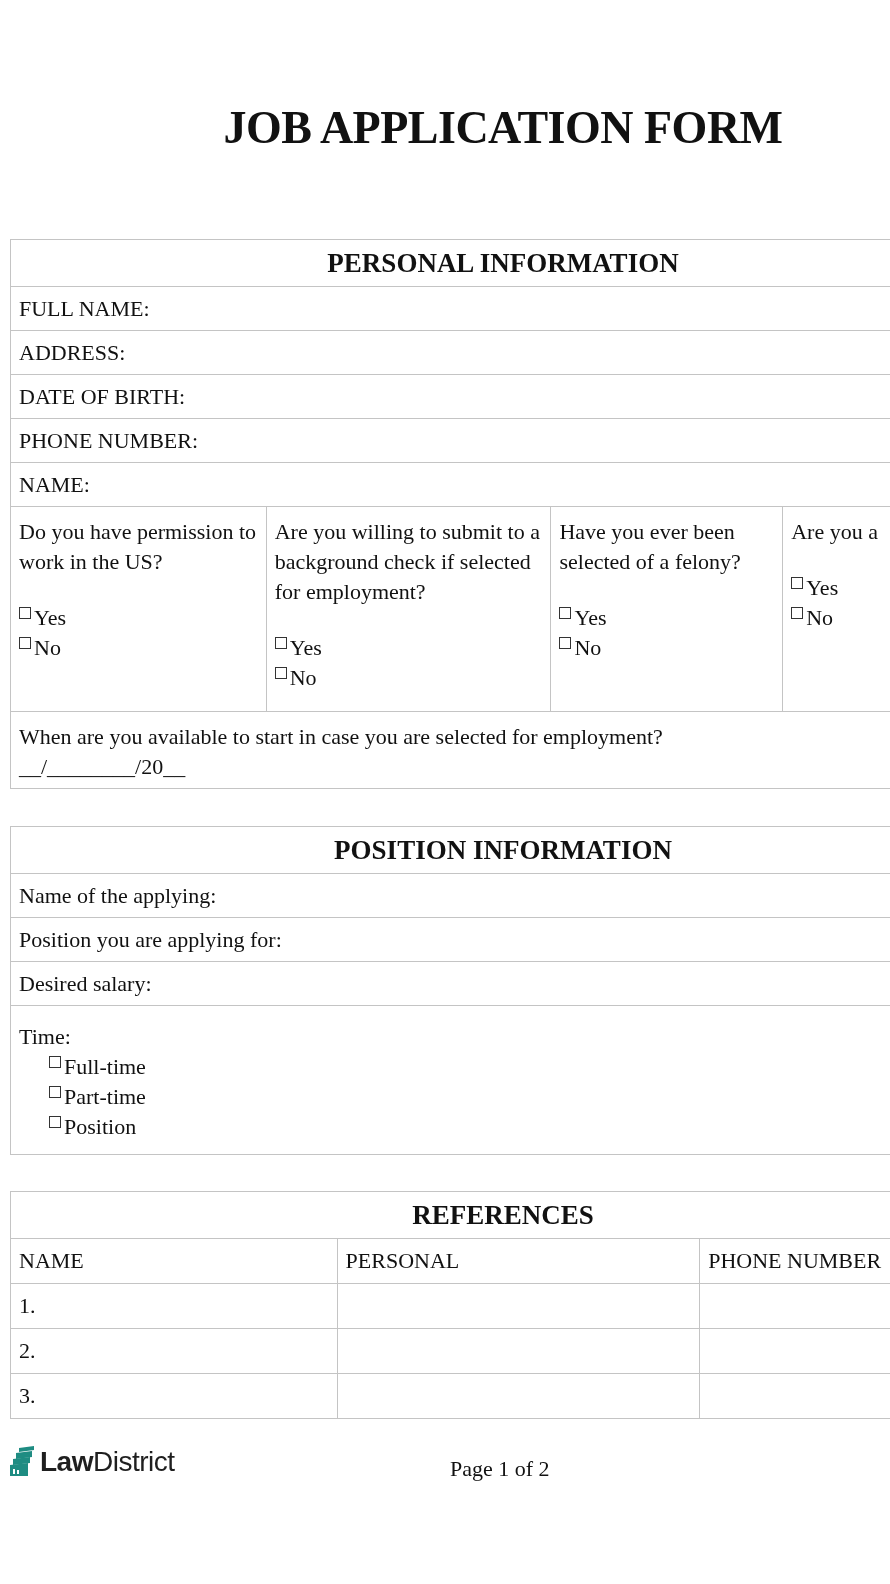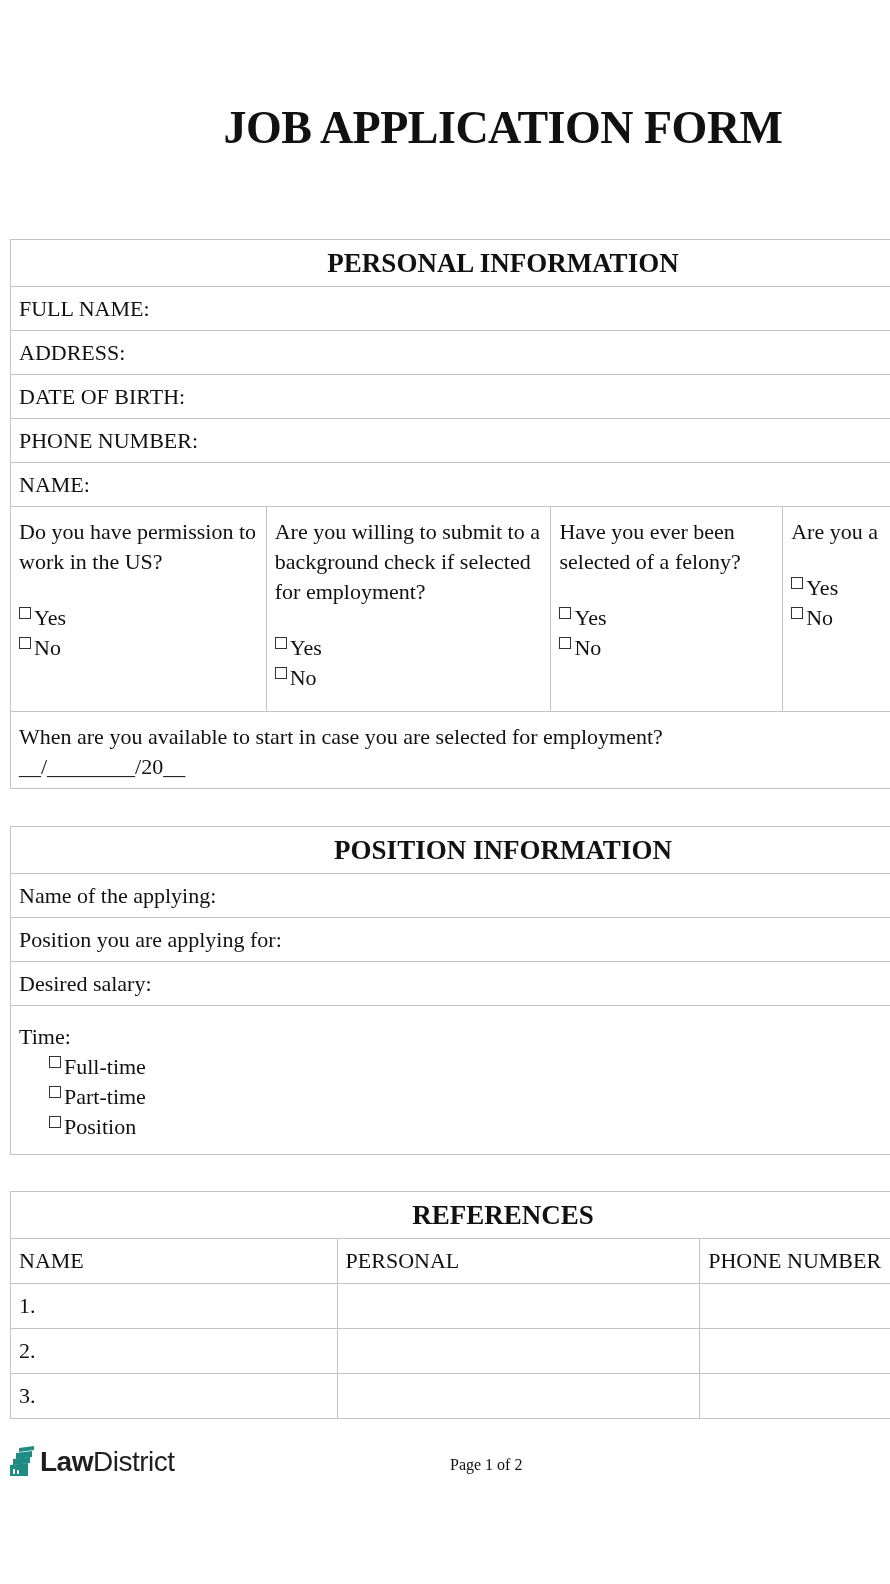--- a/index.html
+++ b/index.html
@@ -117,21 +117,21 @@
       font-family: "Liberation Sans", "DejaVu Sans", sans-serif;
       font-size: 28px;
       color: #1f1f1f;
       letter-spacing: -0.5px;
     }
     .logo-text b { font-weight: bold; }
     .page-num {
       position: absolute;
       left: 450px;
       top: 1456px;
-      font-size: 16px;
+      font-size: 22px;
     }
   </style>
 </head>
 <body>
 
 <h1 class="page-title">JOB APPLICATION FORM</h1>
 
 <table class="section" id="personal">
   <colgroup>
     <col style="width:256px">

